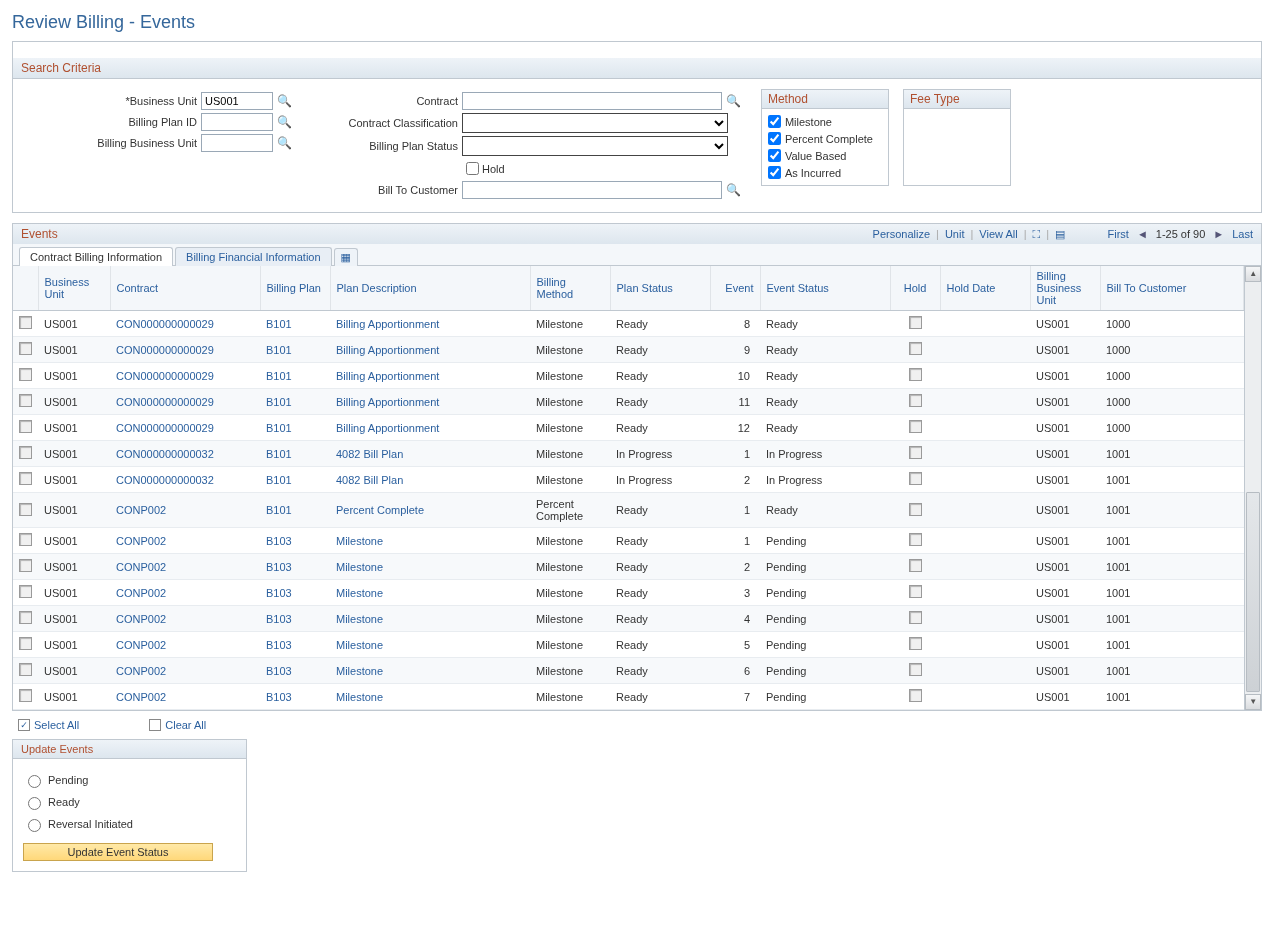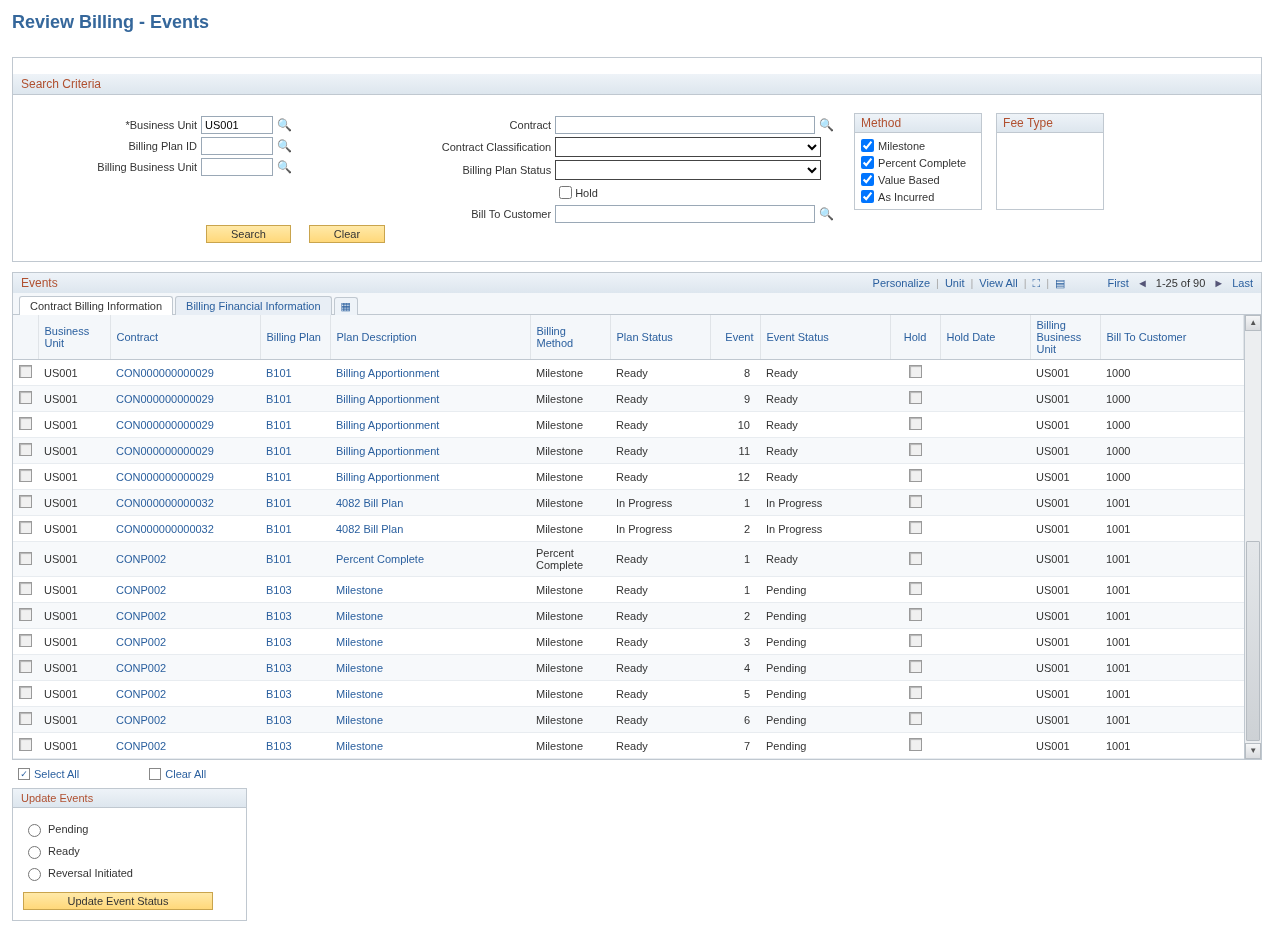--- a/index.html
+++ b/index.html
@@ -7,37 +7,37 @@
   margin: 0;
   padding: 8px 12px;
   font-family: Arial, sans-serif;
   font-size: 11px;
   color: #333;
   background: #fff;
 }
 .page-title {
   font-size: 18px;
   color: #35679b;
-  margin: 4px 0 24px 0;
-  font-weight: bold;
+  margin: 4px 0 8px 0;
+  font-weight: normal;
 }
 .panel {
   border: 1px solid #c0c8d0;
   margin-bottom: 10px;
 }
 .panel-header {
   background: linear-gradient(#eef3f8, #dde6ee);
   border-bottom: 1px solid #c0c8d0;
   padding: 3px 8px;
   color: #b05030;
   font-size: 12px;
   margin-top: 16px;
 }
 .panel-body {
-  padding: 18px 8px;
+  padding: 10px 8px;
 }
 .search-grid {
   display: flex;
   gap: 20px;
   align-items: flex-start;
 }
 .col { }
 .row { display: flex; align-items: center; margin: 3px 0; }
 .row label { text-align: right; display: inline-block; padding-right: 4px; }
 .row label.w1 { width: 180px; }
@@ -219,24 +219,20 @@
           <label class="w1">Billing Plan ID</label>
           <input type="text" style="width: 72px;" value="">
           <span class="lookup-icon">🔍</span>
         </div>
         <div class="row">
           <label class="w1">Billing Business Unit</label>
           <input type="text" style="width: 72px;" value="">
           <span class="lookup-icon">🔍</span>
         </div>
         <div style="height:46px"></div>
-        <div class="btn-row">
-          <button class="btn">Search</button>
-          <button class="btn">Clear</button>
-        </div>
       </div>
 
       <div class="col">
         <div class="row">
           <label class="w2">Contract</label>
           <input type="text" style="width: 260px;" value="">
           <span class="lookup-icon">🔍</span>
         </div>
         <div class="row">
           <label class="w2">Contract Classification</label>

